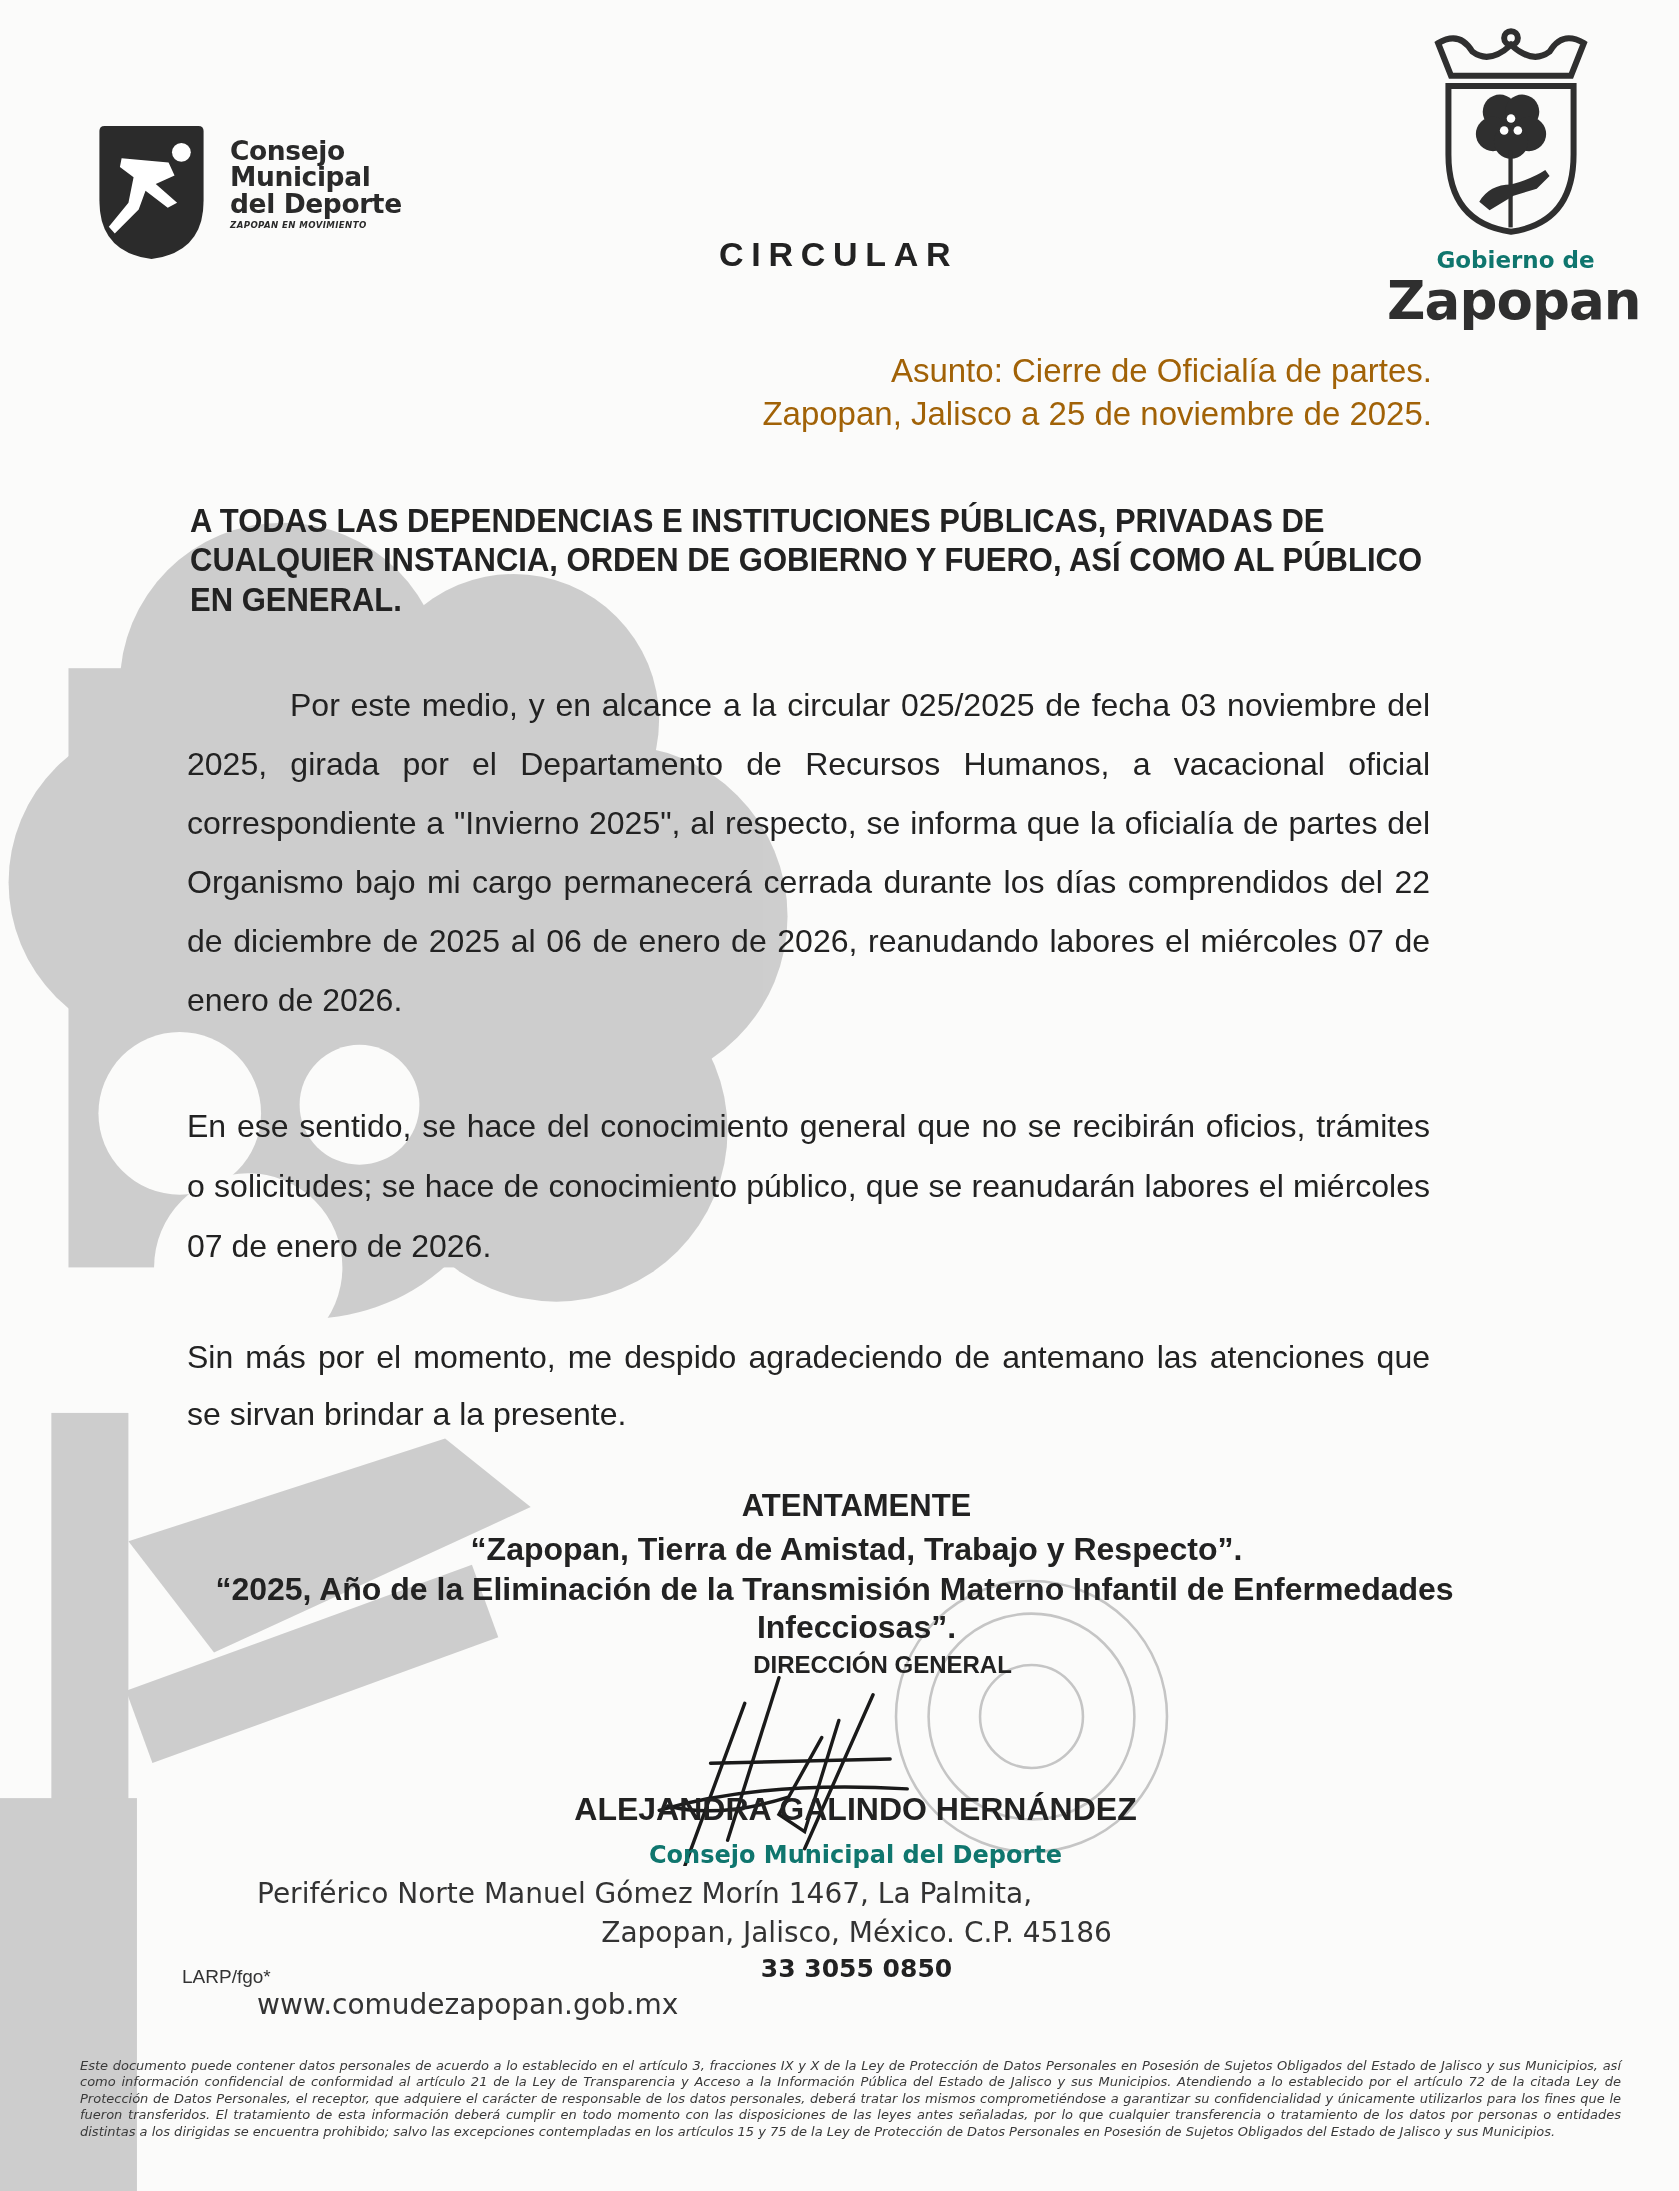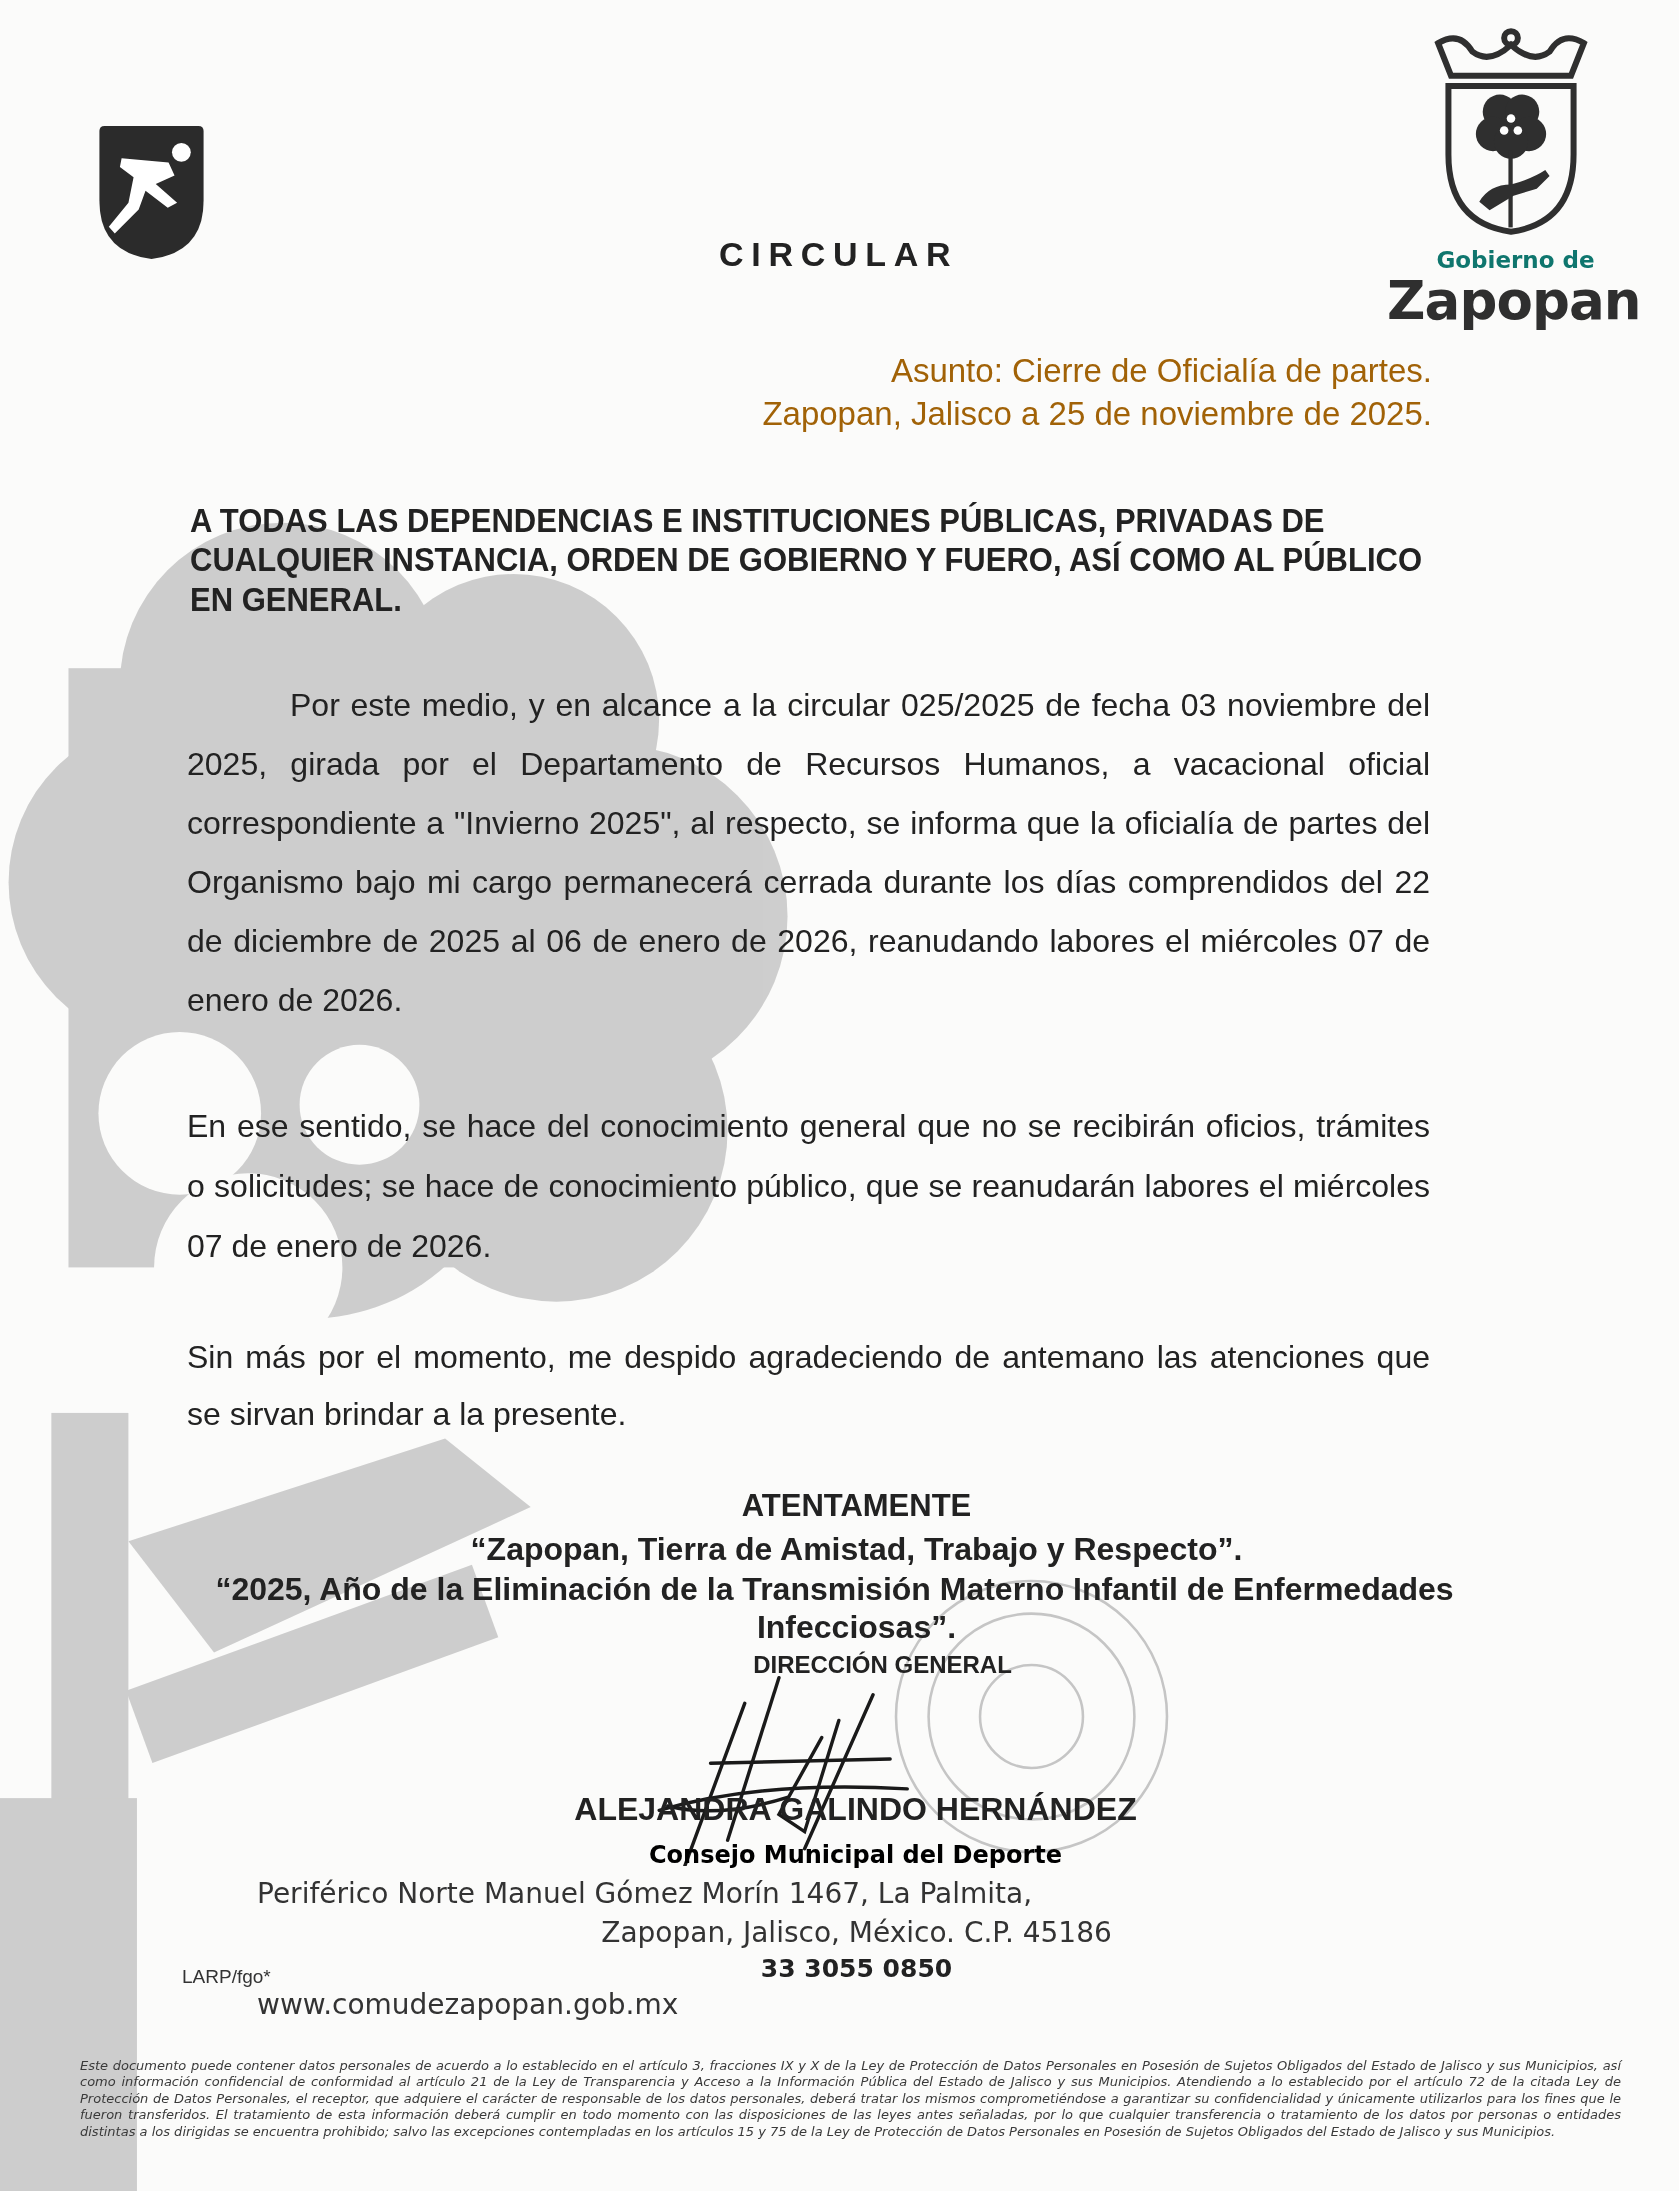--- a/index.html
+++ b/index.html
@@ -41,21 +41,21 @@
   .c-aten { top: 1488px; font-size: 31px; }
   .c-lema1 { top: 1531px; font-size: 32px; }
   .c-lema2 { top: 1571px; font-size: 32px; left: 171px; width: 1327px; }
   .c-lema3 { top: 1609px; font-size: 32px; }
   .c-dir { top: 1651px; font-size: 24px; left: 283px; }
 
   .signature { left: 548px; top: 1669px; width: 479px; height: 197px; }
   .stamp { left: 890px; top: 1575px; width: 283px; height: 283px; }
 
   .signer { left: 342px; width: 1027px; text-align: center; top: 1791px; font-size: 32px; font-weight: bold; color: #222; }
-  .org { left: 342px; width: 1027px; text-align: center; top: 1841px; font-family: "DejaVu Sans", sans-serif; font-size: 24px; font-weight: bold; color: #000000; }
+  .org { left: 342px; width: 1027px; text-align: center; top: 1841px; font-family: "DejaVu Sans", sans-serif; font-size: 24px; font-weight: bold; color: #0f766e; }
   .addr1 { left: 257px; width: 1199px; top: 1877px; font-family: "DejaVu Sans", sans-serif; font-size: 28px; color: #333; }
   .addr2 { left: 257px; width: 1199px; text-align: center; top: 1916px; font-family: "DejaVu Sans", sans-serif; font-size: 28px; color: #333; }
   .phone { left: 257px; width: 1199px; text-align: center; top: 1954px; font-family: "DejaVu Sans", sans-serif; font-size: 25px; font-weight: bold; color: #222; }
   .web { left: 257px; width: 1199px; top: 1988px; font-family: "DejaVu Sans", sans-serif; font-size: 28px; color: #333; }
 
   .initials { left: 182px; top: 1966px; font-size: 19px; color: #333; }
 
   .disclaimer { left: 80px; top: 2058px; width: 1541px; font-family: "DejaVu Sans", sans-serif; font-size: 13px; line-height: 16.4px; color: #3a3a3a; text-align: justify; text-align-last: left; font-style: italic; }
 </style>
 </head>
@@ -83,20 +83,26 @@
 </svg>
 
 <div class="content">
 
   <div class="abs comude-logo">
     <svg class="comude-shield" viewBox="0 0 130 160">
       <path d="M4 8 Q4 2 10 2 L120 2 Q126 2 126 8 L126 90 Q126 150 65 158 Q4 150 4 90 Z" fill="#2b2b2b"></path>
       <circle cx="100" cy="33" r="11" fill="#fff"></circle>
       <path d="M30 40 L85 45 L92 60 L70 70 L95 92 L84 98 L58 78 L50 100 L22 128 L15 120 L38 92 L44 62 L28 50 Z" fill="#fff"></path>
     </svg>
+    <div class="comude-text">
+      <div class="l">Consejo</div>
+      <div class="l">Municipal</div>
+      <div class="l">del Deporte</div>
+      <div class="tag">ZAPOPAN EN MOVIMIENTO</div>
+    </div>
   </div>
 
   <div class="abs zap-logo">
     <svg class="zap-emblem" viewBox="0 0 210 245">
   <g fill="none" stroke="#2f2f2f" stroke-width="7">
         <path d="M20 20 Q45 5 60 30 Q80 45 105 22 Q130 45 150 30 Q165 5 190 20 L175 58 L35 58 Z"></path>
         <circle cx="105" cy="14" r="8"></circle>
         <path d="M32 70 L178 70 L178 150 Q178 230 105 240 Q32 230 32 150 Z"></path>
       </g>
       <g fill="#2f2f2f">

